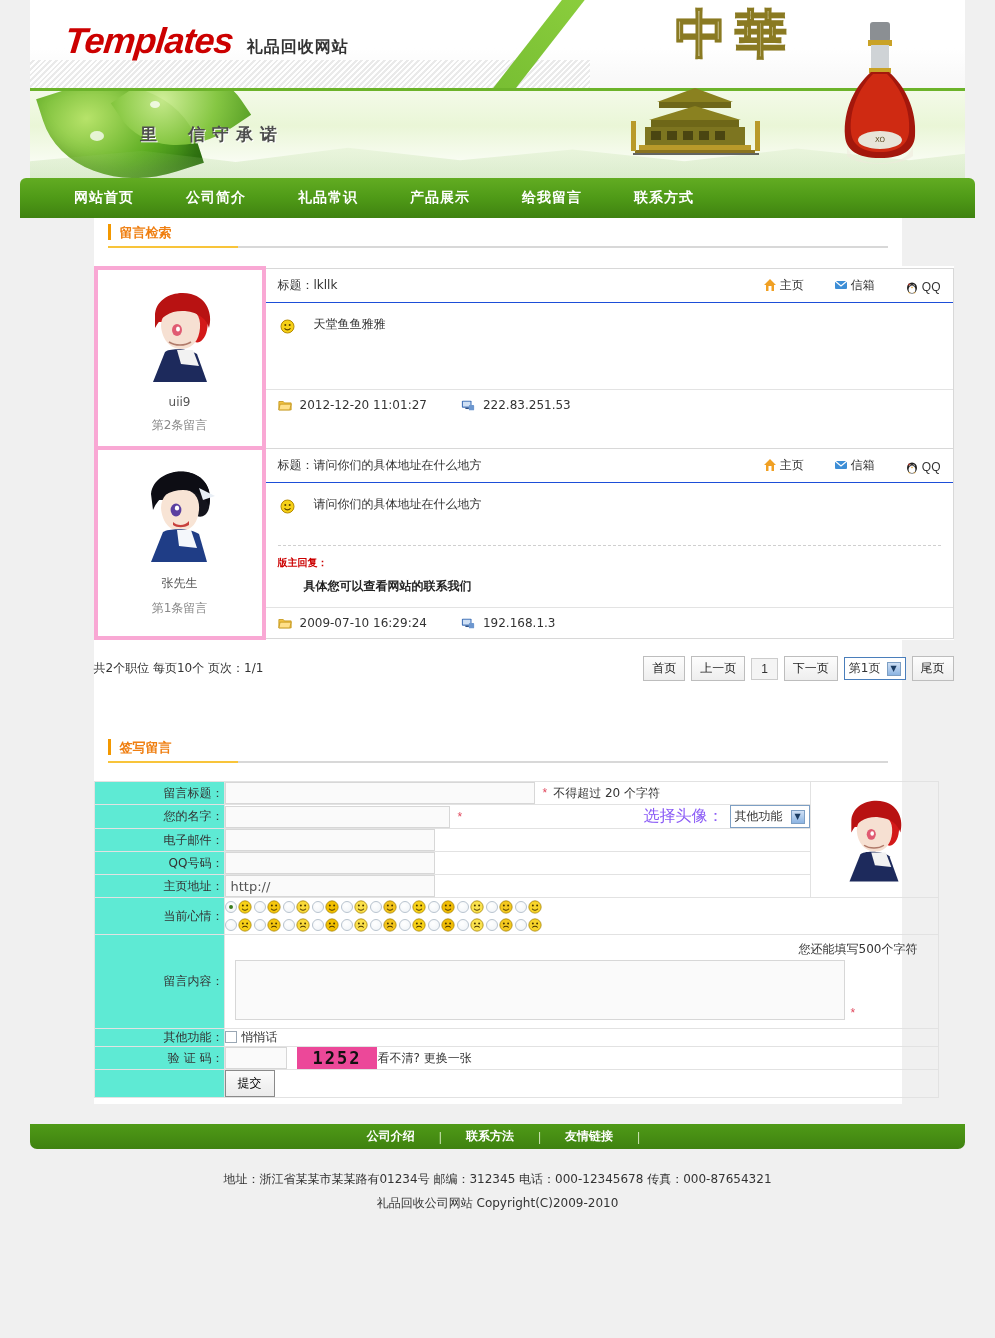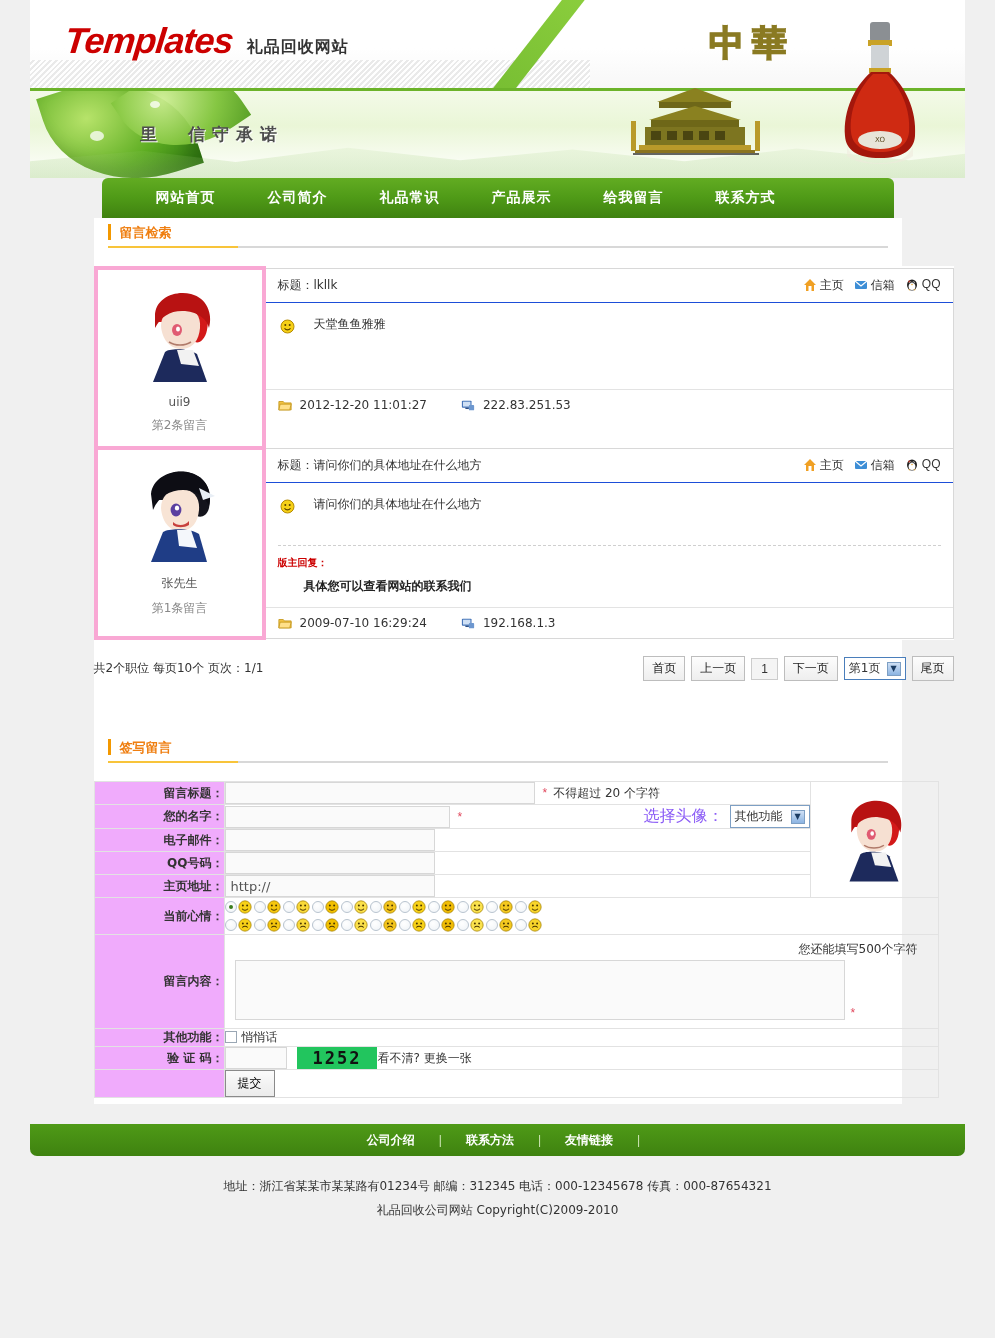--- a/index.html
+++ b/index.html
@@ -75,31 +75,31 @@
     text-shadow: 1px 1px 0 #ffffff;
   }
   .mountains {
     position:absolute; left:0; bottom:0; width:100%; height:42px;
     background: linear-gradient(180deg, rgba(180,215,150,.0), rgba(150,200,110,.35));
     clip-path: polygon(0% 100%, 0% 60%, 12% 35%, 22% 62%, 34% 28%, 46% 58%, 58% 32%, 70% 60%, 82% 30%, 94% 58%, 100% 42%, 100% 100%);
   }
   
   .hdr-art { position:absolute; right:0; top:0; width:400px; height:178px; }
   .cn-char {
-    position:absolute; right:170px; top:20px;
-    font-family:"DejaVu Serif", serif; font-size:35px; font-weight:bold;
+    position:absolute; right:170px; top:0;
+    font-family:"DejaVu Serif", serif; font-size:52px; font-weight:bold;
     color:#fdfbe8; -webkit-text-stroke: 1.5px #8a7a22;
     text-shadow: 0 0 1px #8a7a22;
     letter-spacing: 8px;
   }
   .gate { position:absolute; right:190px; bottom:20px; width:160px; height:72px; }
   .bottle { position:absolute; right:42px; top:18px; width:86px; height:148px; }
 
   
-  .navwrap { width:792px; margin:0 auto; }
+  .navwrap { width:955px; margin:0 auto; }
   .nav {
     height: 40px;
     background: linear-gradient(180deg,#62ac22 0%, #4f9a17 50%, #3f8210 100%);
     border-radius: 6px 6px 0 0;
     display:flex; align-items:center; padding-left: 28px;
   }
   .nav a {
     color:#fff; text-decoration:none; font-size:14px; font-weight:bold;
     font-family:"DejaVu Sans", sans-serif;
     padding: 0 26px; letter-spacing:1px;
@@ -135,21 +135,21 @@
 
   .avatar { width:86px; height:96px; margin: 4px auto 0 auto; position:relative; }
   .avname { font-size:12px; color:#555; margin-top:10px; font-family:"DejaVu Sans",sans-serif;}
   .avcount { font-size:12px; color:#888; margin-top:8px; font-family:"DejaVu Sans",sans-serif;}
 
   .msg-head {
     display:flex; align-items:center; justify-content:space-between;
     padding: 8px 12px; border-bottom:1px solid #1d4ed8;
   }
   .msg-title { font-size:12px; color:#333; font-family:"DejaVu Sans",sans-serif;}
-  .msg-links { display:flex; align-items:flex-start; gap:0; }
+  .msg-links { display:flex; align-items:flex-end; gap:20px; }
   .msg-links .lk { display:flex; align-items:center; gap:3px; margin-left:10px; font-size:12px; color:#333; text-decoration:none;}
   .ico { width:14px; height:14px; display:inline-block; }
 
   .msg-body { padding: 12px 12px 10px 12px; min-height:58px; position:relative; }
   .msg-body .face { position:absolute; left:14px; top:16px; width:15px; height:15px; }
   .msg-text { margin-left: 36px; font-size:12px; color:#333; line-height:18px; font-family:"DejaVu Sans",sans-serif;}
 
   .reply-sep { border-top:1px dashed #cfcfcf; margin: 4px 12px 0 12px; }
   .reply { padding: 10px 12px 12px 12px; }
   .reply-label { color:#cc0000; font-size:10px; font-weight:bold; font-family:"DejaVu Sans",sans-serif;}
@@ -174,23 +174,22 @@
   .pnum { background:#f4f4f4; border:1px solid #cccccc; padding:3px 9px; font-size:12px;}
   .psel {
     border:1px solid #4a7ebb; background:#fff; font-size:12px; padding:2px 4px;
     font-family:"DejaVu Sans",sans-serif; display:flex; align-items:center; gap:6px; cursor:pointer;
   }
   .psel .arrow { width:14px; height:14px; background:linear-gradient(180deg,#cfe0f5,#8cb4e2); border:1px solid #7d9fc4; display:flex; align-items:center; justify-content:center; font-size:8px; color:#1b3c63;}
   .ftable { width: 845px; margin: 18px auto 0 auto; border-collapse: collapse; }
   .ftable td { border:1px solid #e2e2e2; padding: 0; }
   .flabel {
     width: 130px; text-align:right; padding: 9px 12px 9px 6px;
-    font-size:12px; color:#333; background:#f0abfc; font-family:"DejaVu Sans",sans-serif;
+    font-size:12px; color:#333; background:#5eead4; font-family:"DejaVu Sans",sans-serif;
     vertical-align: middle;
-    font-weight: bold;
   }
   .fval { padding: 8px 10px; vertical-align: middle; }
   .inp {
     border:1px solid #d7d7d7; background:#fafafa; height:22px; width:300px;
     font-size:12px; padding: 2px 5px; font-family:"DejaVu Sans",sans-serif;
   }
   .inp.title { width: 310px; }
   .req { color:#e1495e; font-size:12px; margin-left:8px; }
   .hint { font-size:12px; color:#333; margin-left:6px; font-family:"DejaVu Sans",sans-serif;}
   .fval .row { display:flex; align-items:center; }
@@ -217,33 +216,33 @@
 
   .ta-hint { text-align:right; font-size:12px; color:#333; padding: 4px 10px 2px 0; font-family:"DejaVu Sans",sans-serif;}
   .ta {
     width: 610px; height: 60px; border:1px solid #d7d7d7; background:#fafafa;
     font-size:12px; font-family:"DejaVu Sans",sans-serif; padding:4px; resize:none;
   }
   .ta-wrap { display:flex; align-items:flex-end; }
   .chk { width:12px; height:12px; border:1px solid #9aa7b4; background:#fff; display:inline-block; margin-right:5px; vertical-align:-2px;}
   .cap-img {
     display:inline-flex; align-items:center; justify-content:center;
-    background:#22c55e; color:#111; font-family:"DejaVu Sans Mono", monospace;
+    background:#ec4899; color:#111; font-family:"DejaVu Sans Mono", monospace;
     font-weight:bold; font-size:17px; letter-spacing:2px; padding: 1px 16px; height:22px;
   }
   .cap-link { font-size:12px; color:#333; text-decoration:none; font-family:"DejaVu Sans",sans-serif;}
   .btn-submit {
     border:1px solid #8a8a8a; background:linear-gradient(180deg,#fbfbfb,#ebebeb);
     font-size:12px; padding:4px 12px; font-family:"DejaVu Sans",sans-serif; cursor:pointer;
   }
 
   
   .footer { width:935px; margin: 14px auto 0 auto; }
   .fbar {
-    height: 32px; border-radius: 0 0 7px 7px;
+    height: 25px; border-radius: 0 0 7px 7px;
     background: linear-gradient(180deg,#4f9a17 0%, #3f8210 100%);
     display:flex; align-items:center; justify-content:center; gap:12px;margin-top:20px;
   }
   .fbar a { color:#fff; font-size:12px; font-weight:bold; text-decoration:none; padding: 0 12px; font-family:"DejaVu Sans",sans-serif;}
   .fbar .sep { color:#cfe6b6; }
   .fmeta { text-align:center; padding: 18px 0 6px 0; font-size:12px; color:#333; line-height:24px; font-family:"DejaVu Sans",sans-serif;}
 </style>
 </head>
 <body>
 

